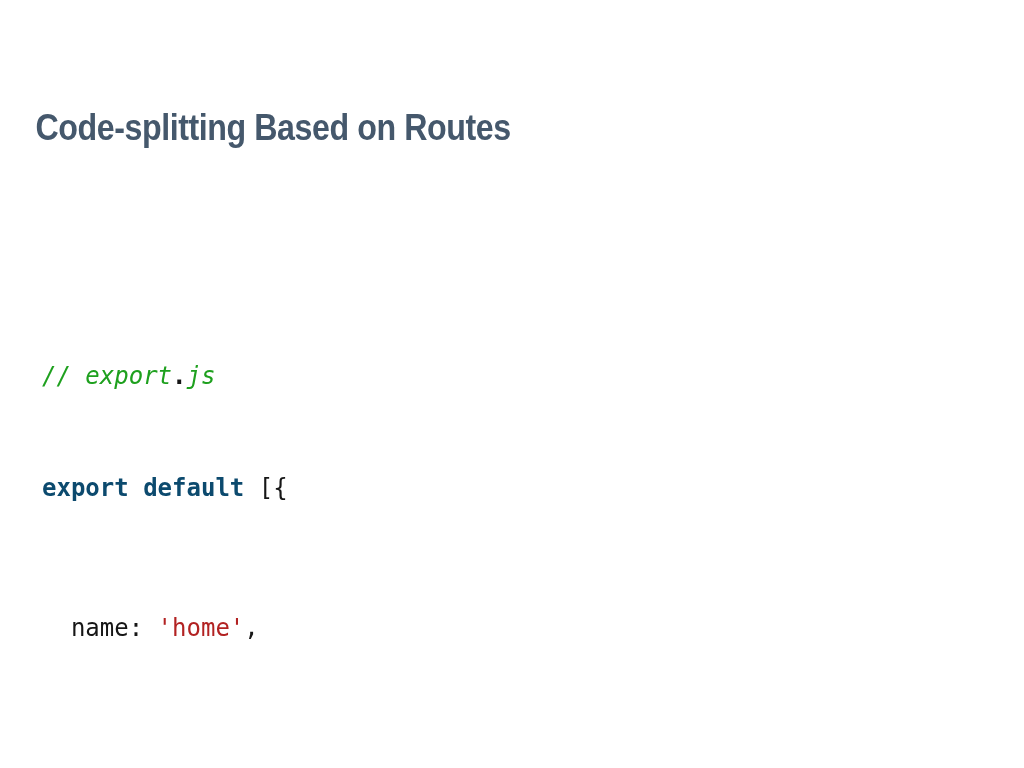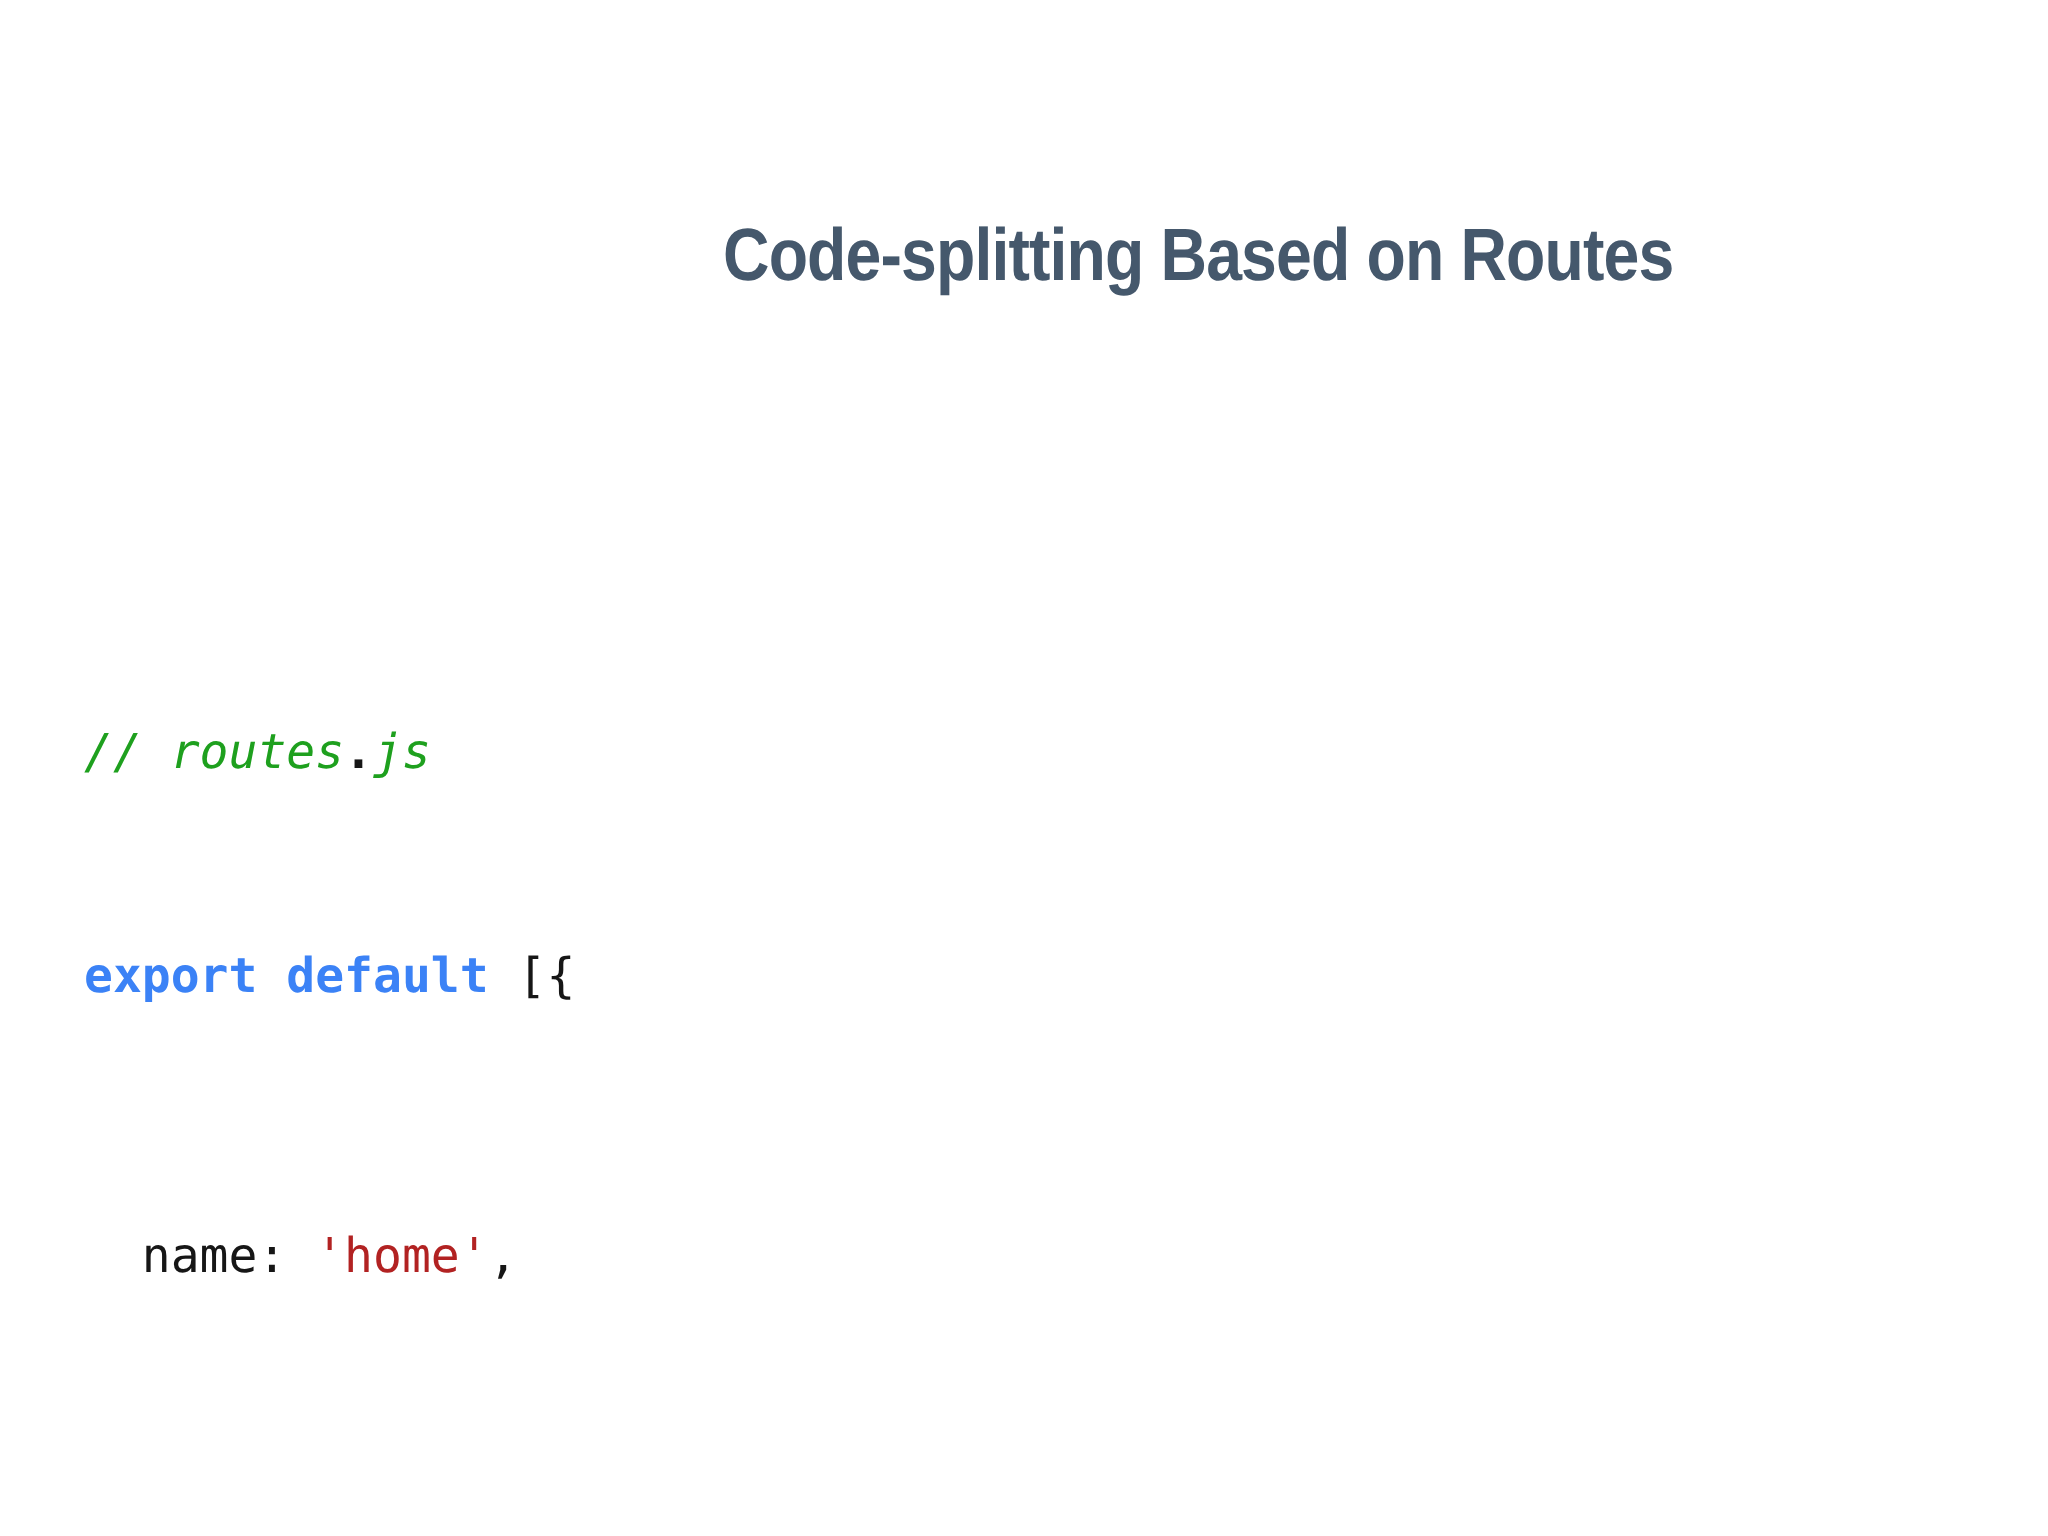--- a/index.html
+++ b/index.html
@@ -17,21 +17,21 @@
   .slide {
     position: absolute;
     inset: 0;
     background: #ffffff;
   }
   .slide-title {
     position: absolute;
     top: 84px;
     left: 0;
     width: 872px;
-    text-align: right;
+    text-align: left;
     color: #45586c;
     font-weight: bold;
     font-size: 37px;
     line-height: 1.0;
     white-space: nowrap;
   }
   .slide-title .condense {
     display: inline-block;
     transform: scaleX(0.87);
     transform-origin: 50% 50%;
@@ -43,35 +43,35 @@
     top: 278px;
     font-family: "DejaVu Sans Mono", monospace;
     font-size: 24px;
     line-height: 28px;
     color: #161616;
     white-space: pre;
   }
   .code-line { height: 28px; }
   .tok { white-space: pre; }
   .tok.com { color: #1ea01e; font-style: italic; }
-  .tok.kw  { color: #3b82f6; font-weight: bold; }
+  .tok.kw  { color: #0c4a6e; font-weight: bold; }
   .tok.str { color: #b22222; }
   .tok.plain { color: #161616; }
   .tok.bold { font-weight: bold; }
 </style>
 </head>
 <body>
 
 <div class="slide">
 
   <h1 class="slide-title"><span class="condense">Code-splitting Based on Routes</span></h1>
 
   <div class="code-block">
 
-    <div class="code-line"><span class="tok com">// routes</span><span class="tok plain bold">.</span><span class="tok com">js</span></div>
+    <div class="code-line"><span class="tok com">// export</span><span class="tok plain bold">.</span><span class="tok com">js</span></div>
 
     <div class="code-line"><span class="tok kw">export default</span><span class="tok plain"> [{</span></div>
 
 
     <div class="code-line"><span class="tok plain">  name: </span><span class="tok str">'home'</span><span class="tok plain">,</span></div>
 
     
 
     
 

